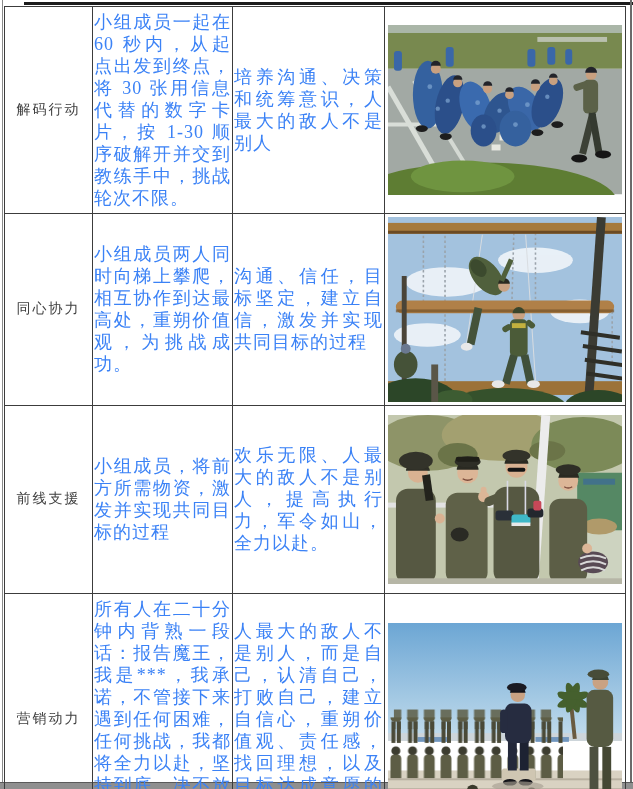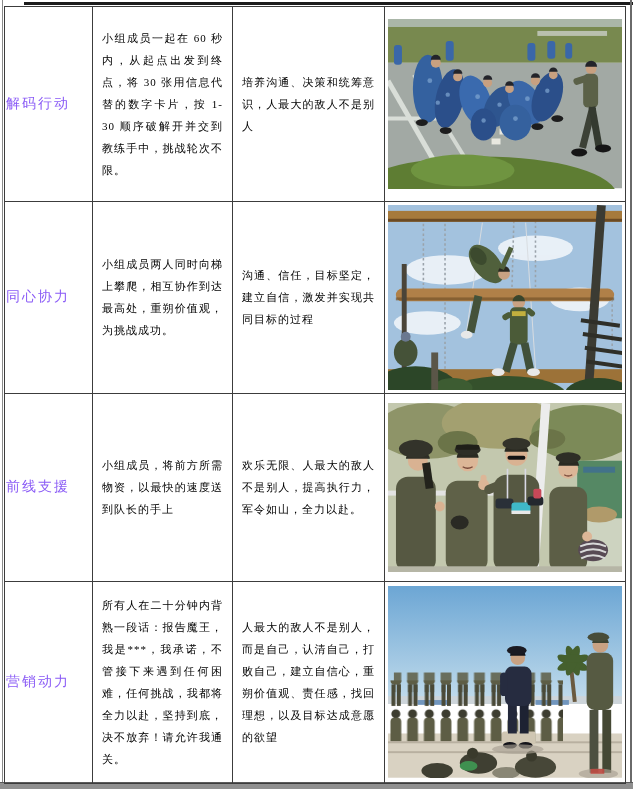--- a/index.html
+++ b/index.html
@@ -19,25 +19,25 @@
     position:absolute;left:4px;top:6px;width:621px;
     border-collapse:collapse;table-layout:fixed;
   }
   td{border:1px solid #3c3c3c;vertical-align:middle;overflow:hidden;}
   tr.r1{height:195px;}
   tr.r2{height:188px;}
   tr.r3{height:188px;}
   tr.r4{height:202px;}
 
   td.name{
-    font-size:14px;letter-spacing:2px;color:#8b5cf6;font-family:Liberation Serif, serif;
+    text-align:center;font-size:14px;letter-spacing:2px;color:#404040;font-family:Liberation Serif, serif;
   }
   td.desc,td.purpose{
-    padding:4px 9px;font-size:11px;line-height:22px;
-    text-align:justify;letter-spacing:1px;color:#000000;
+    padding:4px 1px;font-size:18px;line-height:22px;
+    text-align:justify;letter-spacing:1px;color:#3b82f6;
   }
   td.photo{padding:3px;}
   .photo-wrap{width:100%;height:100%;}
   .photo-wrap svg{display:block;width:100%;height:100%;}
 </style>
 </head>
 <body>
 
 <div class="top-bar"></div>
 <div class="left-edge"></div>
@@ -213,21 +213,21 @@
           <rect x="44" y="150" width="7" height="38" fill="#5a5648"></rect>
           <ellipse cx="18" cy="150" rx="12" ry="14" fill="#455238"></ellipse>
           <circle cx="18" cy="134" r="5" fill="#6a7890"></circle>
         </svg>
       </div>
     </td>
   </tr>
 
   <tr class="r3">
     <td class="name">前线支援</td>
-    <td class="desc">小组成员，将前方所需物资，以最快的速度送到队长的手上</td>
+    <td class="desc">小组成员，将前方所需物资，激发并实现共同目标的过程</td>
     <td class="purpose">欢乐无限、人最大的敌人不是别人，提高执行力，军令如山，全力以赴。</td>
     <td class="photo">
       <div class="photo-wrap" role="img" aria-label="four-smiling-trainees-in-olive-uniforms-one-carrying-sneakers">
         <svg viewBox="0 0 235 170" preserveAspectRatio="none">
           <rect width="235" height="170" fill="#c3c8ae"></rect>
           <ellipse cx="40" cy="28" rx="52" ry="28" fill="#8e9468"></ellipse>
           <ellipse cx="112" cy="20" rx="58" ry="26" fill="#a3a070"></ellipse>
           <ellipse cx="196" cy="30" rx="52" ry="28" fill="#7c8a58"></ellipse>
           <ellipse cx="70" cy="40" rx="20" ry="12" fill="#6b7448"></ellipse>
           <ellipse cx="160" cy="36" rx="18" ry="10" fill="#6b7448"></ellipse>

